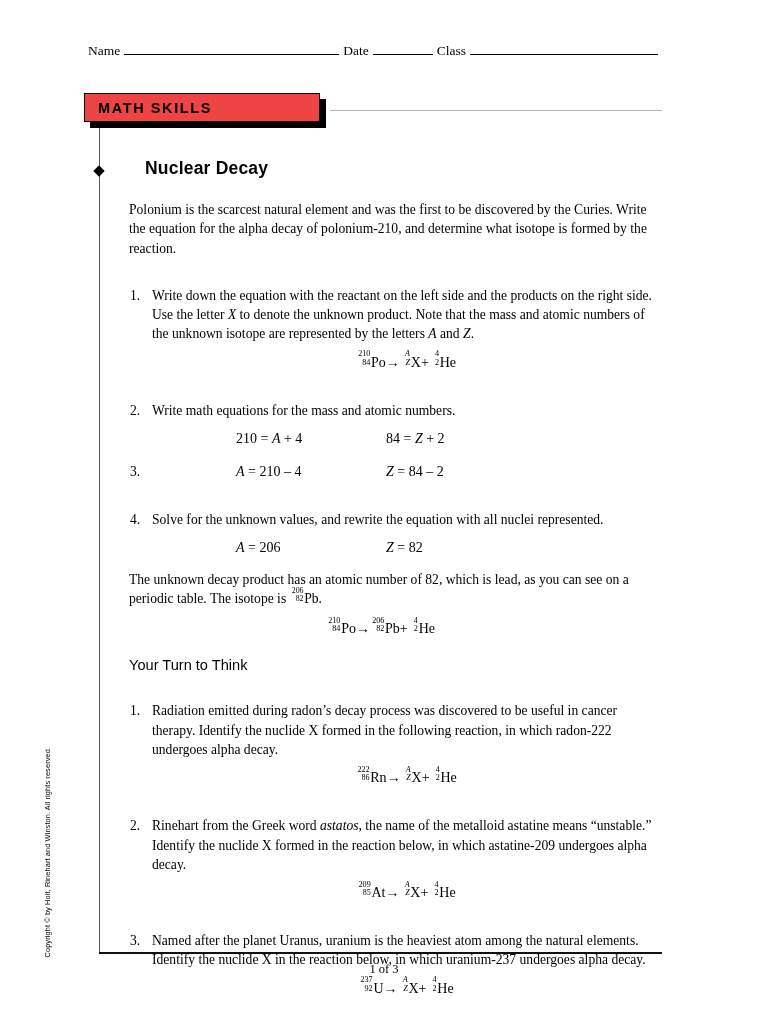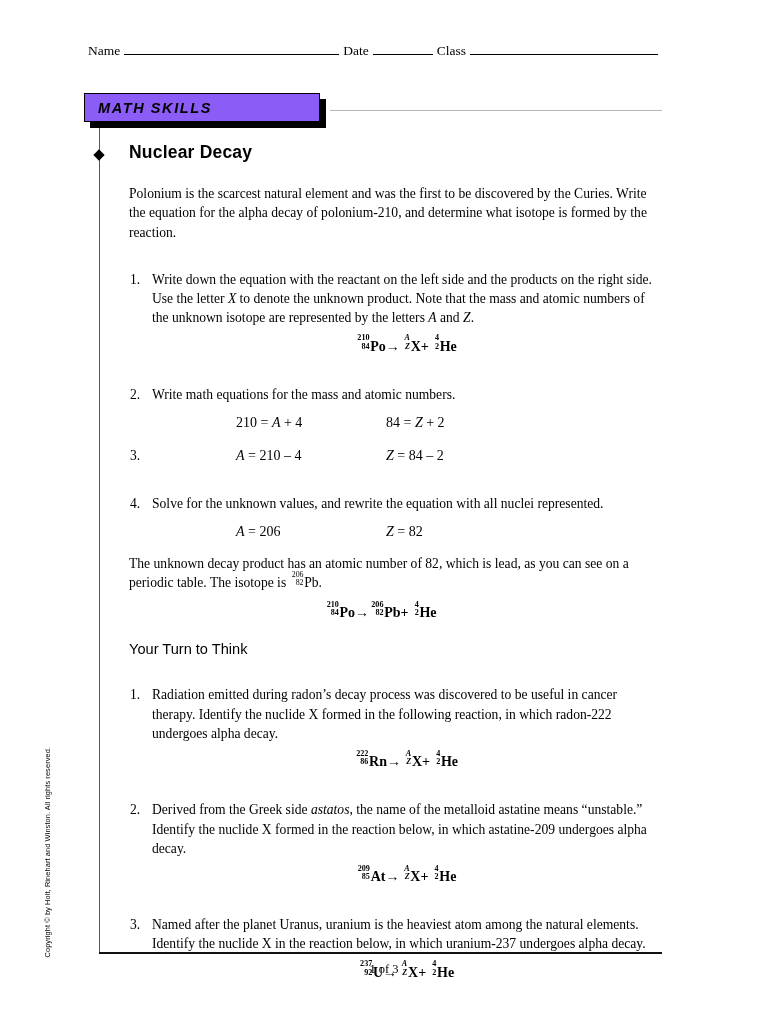--- a/index.html
+++ b/index.html
@@ -42,24 +42,23 @@
   .nl-rule.class { flex: 1 1 auto; min-width: 40px; }
 
   
   .skills-box {
     position: absolute;
     left: 84px;
     top: 93px;
     width: 236px;
     height: 29px;
     border: 1.6px solid #000;
-    background: #8b5cf6;
+    background: #ef4444;
     box-sizing: border-box;
     z-index: 3;
-    font-style: italic;
   }
   .skills-shadow {
     position: absolute;
     left: 90px;
     top: 99px;
     width: 236px;
     height: 29px;
     background: #000;
     z-index: 2;
   }
@@ -137,21 +136,21 @@
     width: 8px;
     height: 8px;
     background: #000;
     transform: rotate(45deg);
   }
   .doc-title {
     font-family: "Liberation Sans", sans-serif;
     font-weight: bold;
     font-size: 17.5px;
     letter-spacing: 0.2px;
-    margin: 0;
+    margin: 16px;
     padding-top: 2px;
   }
 
   .intro {
     margin: 11px 0 0 30px;
     width: 530px;
     font-size: 13.6px;
     line-height: 1.42;
     text-align: left;
   }
@@ -174,21 +173,20 @@
     text-align: left;
   }
   .step-text { display: block; margin-top: 28px; }
 
   
   .eq-center {
     text-align: center;
     font-size: 14px;
     margin-top: 9px;
     margin-bottom: 2px;
-    font-weight: bold;
   }
   .eq-pair {
     margin-top: 9px;
     padding-left: 84px;
     font-size: 14px;
   }
   .eq-pair .lhs { display: inline-block; width: 150px; }
   .eq-pair .rhs { display: inline-block; }
   .ital { font-style: italic; }
 
@@ -319,21 +317,21 @@
       <li class="step">
         <span class="step-num">1.</span>
         <span class="step-text">Radiation emitted during radon’s decay process was discovered to be useful in cancer therapy. Identify the nuclide X formed in the following reaction, in which radon-222 undergoes alpha decay.</span>
         <div class="eq-center">
           <span class="iso w3"><span class="sup">222</span><span class="sub">86</span></span><span>Rn</span><span>→</span><span class="iso w2"><span class="sup ital">A</span><span class="sub ital">Z</span></span><span>X</span><span>+</span><span class="iso w2"><span class="sup">4</span><span class="sub">2</span></span><span>He</span>
         </div>
       </li>
 
       <li class="step">
         <span class="step-num">2.</span>
-        <span class="step-text"><span>Derived from the Greek side </span><span class="ital">astatos</span><span>, the name of the metalloid astatine means “unstable.” Identify the nuclide X formed in the reaction below, in which astatine-209 undergoes alpha decay.</span></span>
+        <span class="step-text"><span>Rinehart from the Greek word </span><span class="ital">astatos</span><span>, the name of the metalloid astatine means “unstable.” Identify the nuclide X formed in the reaction below, in which astatine-209 undergoes alpha decay.</span></span>
         <div class="eq-center">
           <span class="iso w3"><span class="sup">209</span><span class="sub">85</span></span><span>At</span><span>→</span><span class="iso w2"><span class="sup ital">A</span><span class="sub ital">Z</span></span><span>X</span><span>+</span><span class="iso w2"><span class="sup">4</span><span class="sub">2</span></span><span>He</span>
         </div>
       </li>
 
       <li class="step">
         <span class="step-num">3.</span>
         <span class="step-text">Named after the planet Uranus, uranium is the heaviest atom among the natural elements. Identify the nuclide X in the reaction below, in which uranium-237 undergoes alpha decay.</span>
         <div class="eq-center">
           <span class="iso w3"><span class="sup">237</span><span class="sub">92</span></span><span>U</span><span>→</span><span class="iso w2"><span class="sup ital">A</span><span class="sub ital">Z</span></span><span>X</span><span>+</span><span class="iso w2"><span class="sup">4</span><span class="sub">2</span></span><span>He</span>

